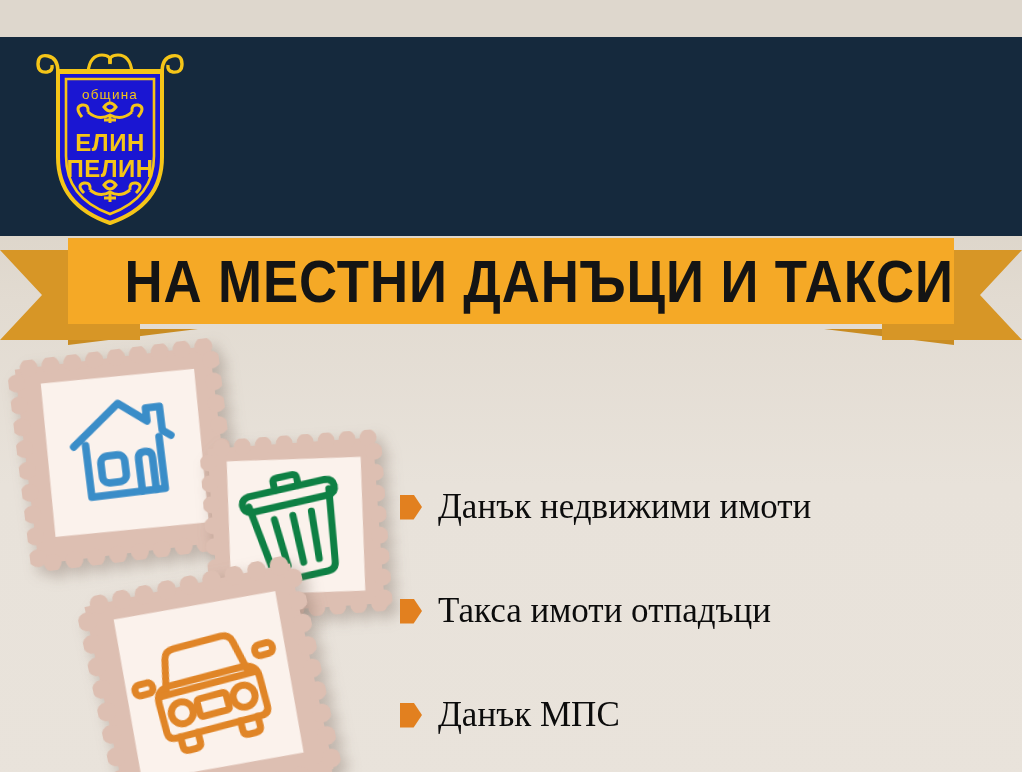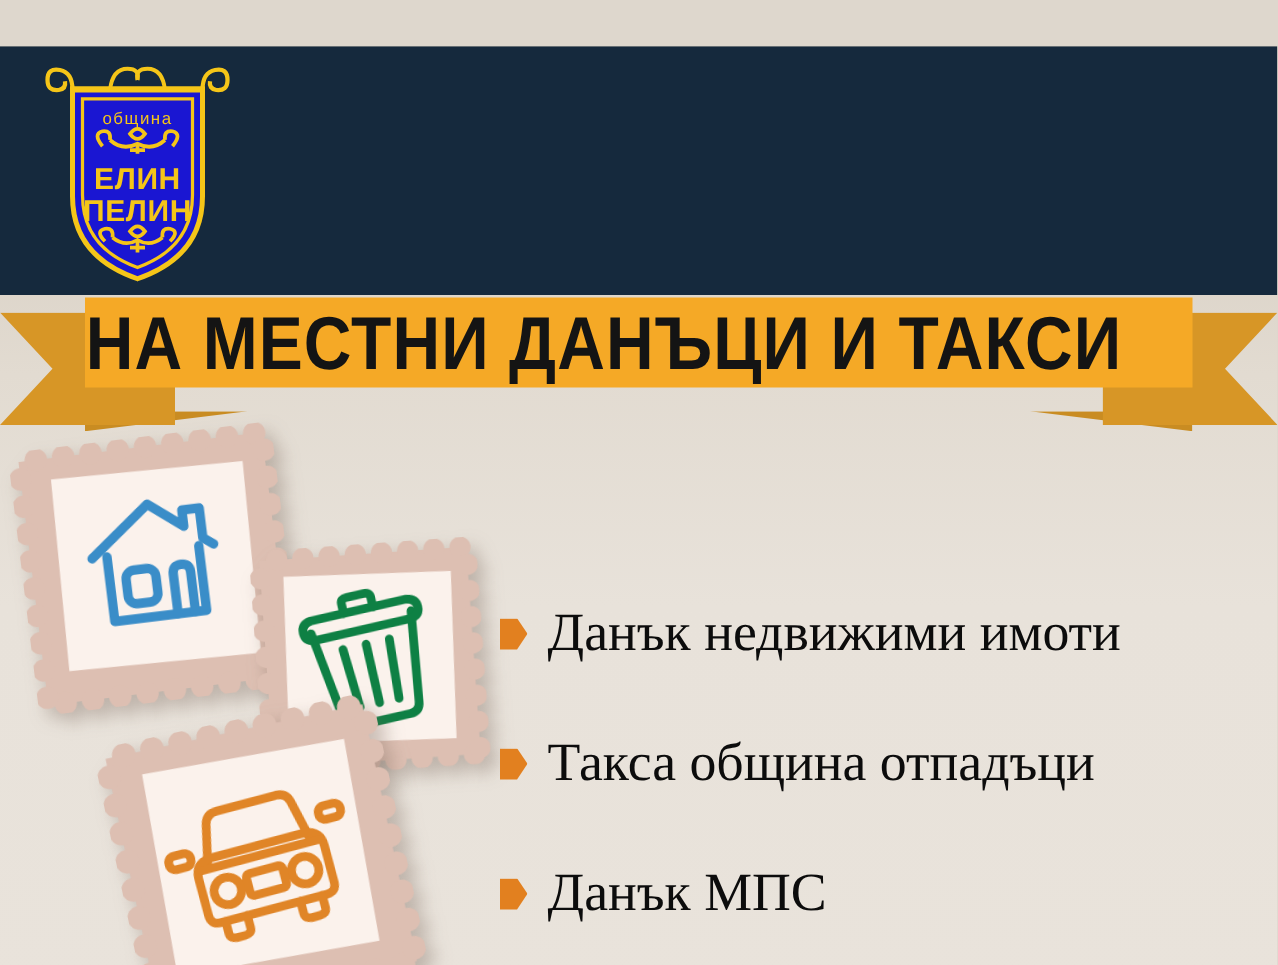--- a/index.html
+++ b/index.html
@@ -108,27 +108,26 @@
     background: #c98c22;
     z-index: 0;
   }
   .ribbon-tail-shadow.left  { left: 68px;  clip-path: polygon(0 0, 130px 0, 0 16px); }
   .ribbon-tail-shadow.right { right: 68px; clip-path: polygon(0 0, 130px 0, 130px 16px); }
 
   .ribbon-panel {
     position: absolute;
     left: 68px; top: 5px;
     width: 886px;
-    height: 72px;
+    height: 86px;
     background: #f5a926;
     z-index: 2;
     display: flex;
     align-items: center;
-    justify-content: flex-end;
-    padding-left: 12px;
+    justify-content: flex-start;
   }
 
   .ribbon-text {
     color: #141414;
     font-family: "Liberation Sans Narrow", "Liberation Sans", sans-serif;
     font-weight: bold;
     font-size: 60px;
     letter-spacing: 1px;
     white-space: nowrap;
     transform: scaleX(0.88);
@@ -165,21 +164,21 @@
     width: 22px;
     height: 25px;
     margin-right: 16px;
     background: #e2801f;
     clip-path: polygon(0 0, 62% 0, 100% 50%, 62% 100%, 0 100%);
   }
 
   .bullet-label {
     color: #0c0c0c;
     font-family: "Liberation Serif", "DejaVu Serif", serif;
-    font-size: 43px;
+    font-size: 35px;
     line-height: 1.05;
     white-space: nowrap;
   }
 </style>
 </head>
 <body>
 
 <div id="poster">
 
   <div class="header-band"></div>
@@ -417,21 +416,21 @@
 
   <div class="bullet-list">
 
     <div class="bullet-row">
       <span class="bullet-marker"></span>
       <span class="bullet-label">Данък недвижими имоти</span>
     </div>
 
     <div class="bullet-row">
       <span class="bullet-marker"></span>
-      <span class="bullet-label">Такса община отпадъци</span>
+      <span class="bullet-label">Такса имоти отпадъци</span>
     </div>
 
     <div class="bullet-row">
       <span class="bullet-marker"></span>
       <span class="bullet-label">Данък МПС</span>
     </div>
 
   </div>
 
 </div>

